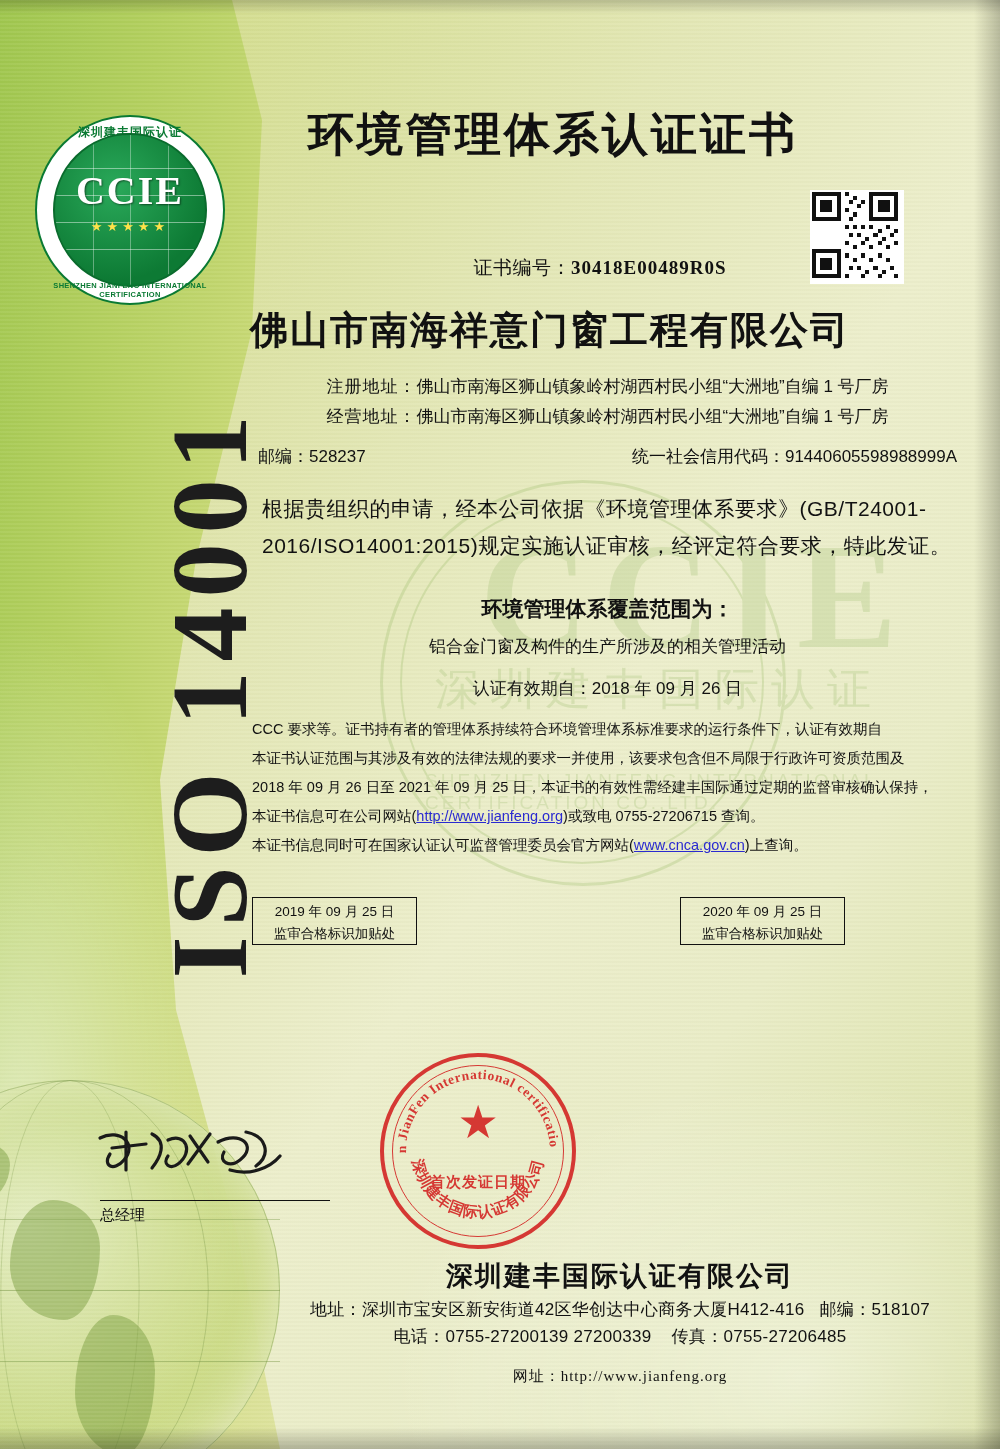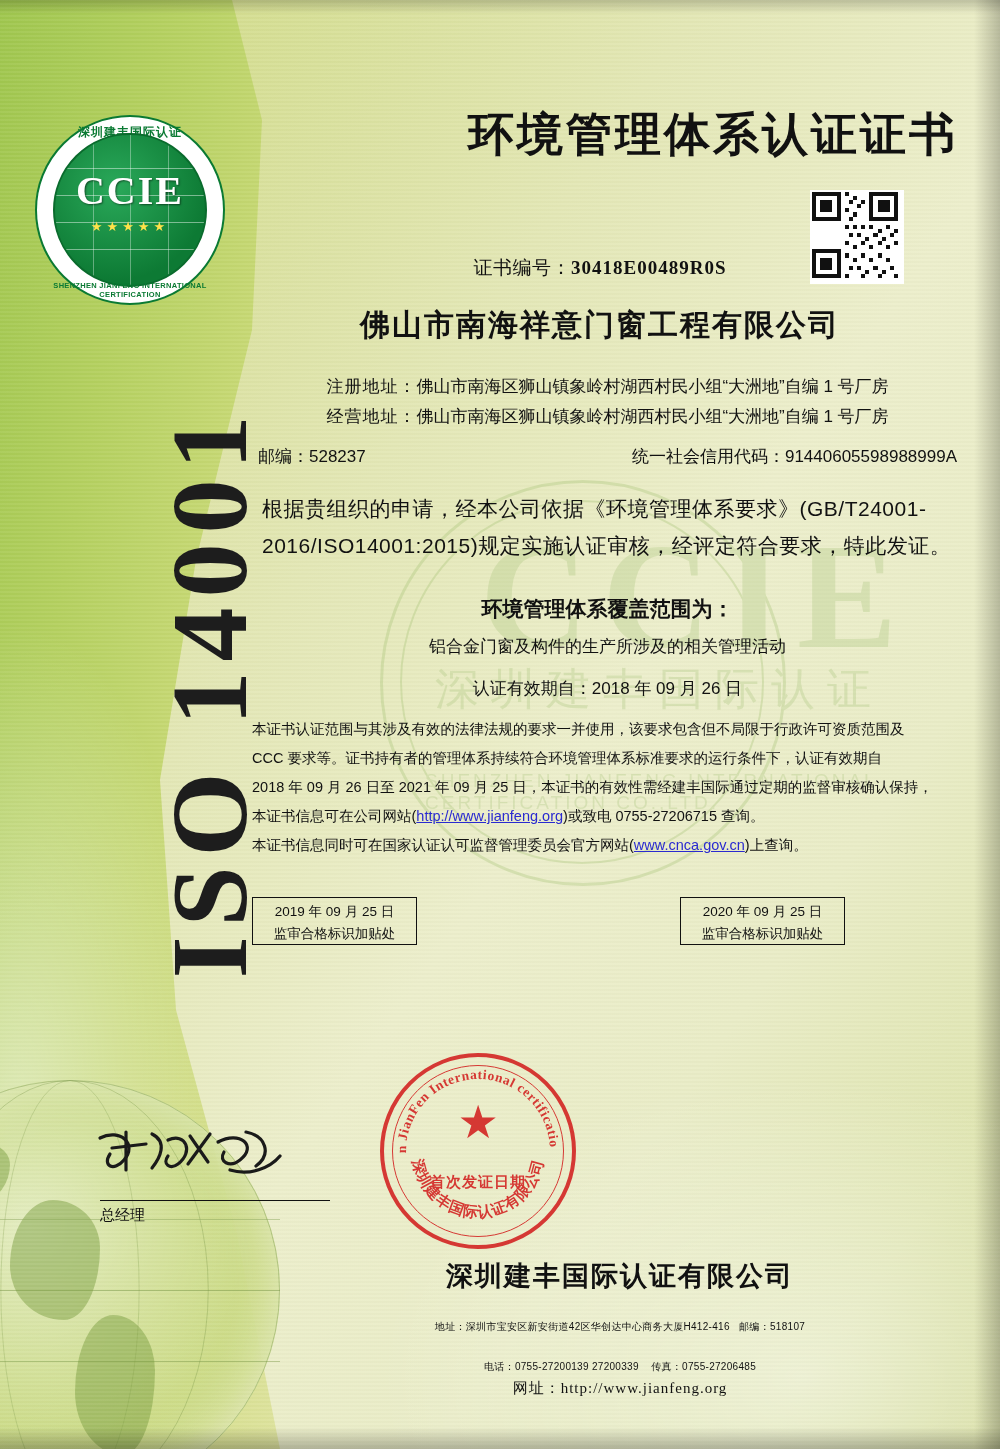--- a/index.html
+++ b/index.html
@@ -105,36 +105,36 @@
     letter-spacing:1px;font-weight:700;
   }
   .logo-bot-en{
     position:absolute;left:0;right:0;bottom:6px;text-align:center;color:#0a7a33;font-size:7.5px;
     letter-spacing:.3px;font-weight:700;
   }
 
   
   .content{position:absolute;left:250px;top:0;width:740px;height:1449px;z-index:5;}
   .title{
-    position:absolute;left:58px;top:104px;width:650px;text-align:right;
+    position:absolute;left:58px;top:104px;width:650px;text-align:left;
     font-family:"DejaVu Sans",sans-serif;font-weight:700;font-size:46px;color:#111;letter-spacing:3px;
   }
   .qr{
     position:absolute;left:560px;top:190px;width:90px;height:90px;
     background:#fff;padding:2px;
   }
   .qr svg{display:block;}
   .certno{
     position:absolute;left:0;top:255px;width:700px;text-align:center;font-size:19px;color:#111;
     letter-spacing:.5px;
   }
   .certno b{font-family:"Liberation Serif",serif;font-weight:700;letter-spacing:1px;}
   .company{
-    position:absolute;left:0;top:305px;width:700px;text-align:center;
-    font-weight:700;font-size:30px;color:#111;letter-spacing:2px;
+    position:absolute;left:0;top:305px;width:700px;
+    font-weight:700;font-size:38px;color:#111;letter-spacing:2px;
   }
   .addr{
     position:absolute;left:0;top:372px;width:715px;font-size:17px;color:#111;line-height:30px;
     text-align:center;
   }
   .addr .lbl{letter-spacing:1px;}
   .postline{
     position:absolute;left:0;top:445px;width:715px;font-size:17px;color:#111;
     display:flex;justify-content:space-between;padding:0 8px;box-sizing:border-box;
   }
@@ -189,22 +189,22 @@
   .sigline{
     position:absolute;left:100px;top:1200px;width:230px;border-top:1.4px solid #111;z-index:6;
   }
   .sigtitle{
     position:absolute;left:100px;top:1206px;width:230px;text-align:left;font-size:15px;color:#111;z-index:6;
   }
 
   
   .footer{position:absolute;left:250px;top:1258px;width:740px;text-align:center;z-index:5;}
   .footer .fname{font-size:27px;font-weight:700;color:#111;letter-spacing:2px;}
-  .footer .frow{font-size:10px;color:#111;margin-top:26px;letter-spacing:.3px;}
-  .footer .fweb{font-size:15px;color:#111;margin-top:5px;font-family:"Liberation Serif",serif;letter-spacing:1px;}
+  .footer .frow{font-size:17px;color:#111;margin-top:4px;letter-spacing:.3px;}
+  .footer .fweb{font-size:15px;color:#111;margin-top:19px;font-family:"Liberation Serif",serif;letter-spacing:1px;}
 
   
   .edge-r{position:absolute;right:0;top:0;width:26px;height:1449px;background:linear-gradient(90deg,rgba(0,0,0,0) 0%,rgba(0,0,0,.22) 100%);z-index:8;}
   .edge-b{position:absolute;left:0;bottom:0;width:1000px;height:22px;background:linear-gradient(180deg,rgba(0,0,0,0) 0%,rgba(0,0,0,.25) 100%);z-index:8;}
   .edge-t{position:absolute;left:0;top:0;width:1000px;height:14px;background:linear-gradient(0deg,rgba(0,0,0,0) 0%,rgba(0,0,0,.18) 100%);z-index:8;}
 </style>
 </head>
 <body>
 
 <div id="page">
@@ -343,22 +343,22 @@
 
     <div class="body1">根据贵组织的申请，经本公司依据《环境管理体系要求》(GB/T24001-2016/ISO14001:2015)规定实施认证审核，经评定符合要求，特此发证。</div>
 
     <div class="scope-title">环境管理体系覆盖范围为：</div>
     <div class="scope-text">铝合金门窗及构件的生产所涉及的相关管理活动</div>
     <div class="firstdate">
       <span>认证有效期自：</span><span>2018 年 09 月 26 日</span>
     </div>
 
     <div class="fineprint">
+      <div>CCC 要求等。证书持有者的管理体系持续符合环境管理体系标准要求的运行条件下，认证有效期自</div>
       <div>本证书认证范围与其涉及有效的法律法规的要求一并使用，该要求包含但不局限于行政许可资质范围及</div>
-      <div>CCC 要求等。证书持有者的管理体系持续符合环境管理体系标准要求的运行条件下，认证有效期自</div>
       <div>2018 年 09 月 26 日至 2021 年 09 月 25 日，本证书的有效性需经建丰国际通过定期的监督审核确认保持，</div>
       <div>
         <span>本证书信息可在公司网站(</span><a href="#">http://www.jianfeng.org</a><span>)或致电 0755-27206715 查询。</span>
       </div>
       <div>
         <span>本证书信息同时可在国家认证认可监督管理委员会官方网站(</span><a href="#">www.cnca.gov.cn</a><span>)上查询。</span>
       </div>
     </div>
 
     <div class="stampbox left">

